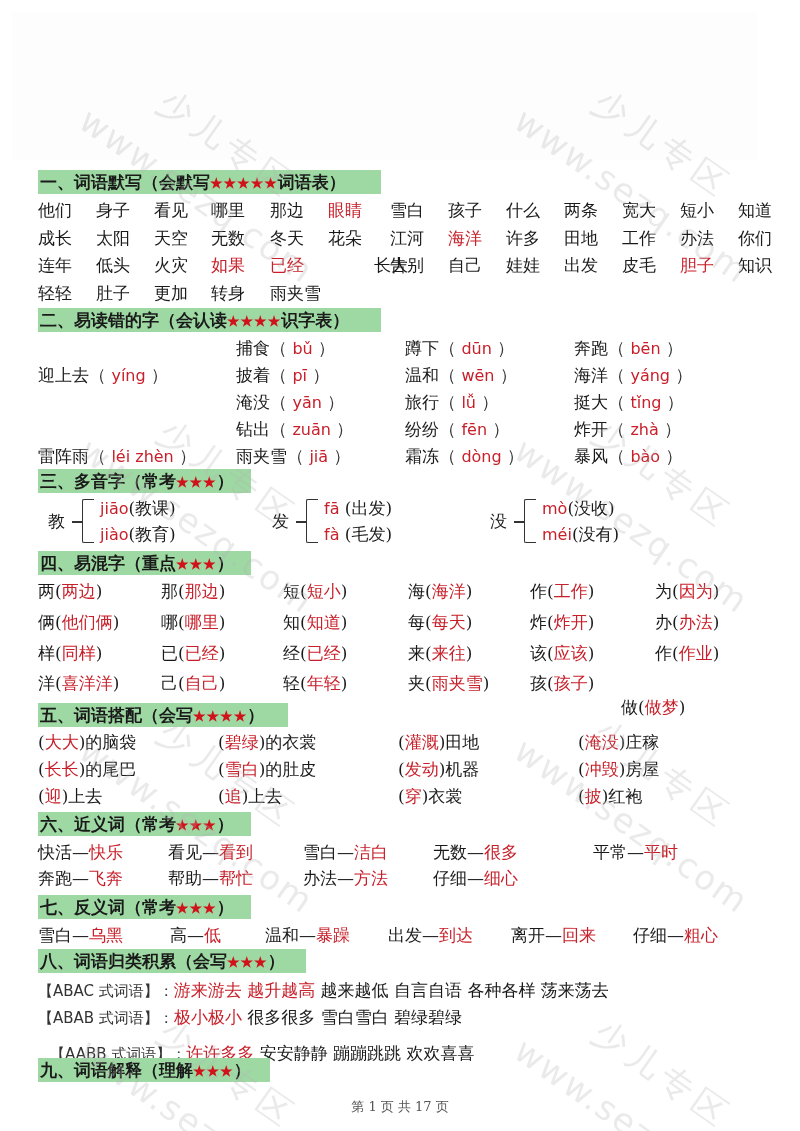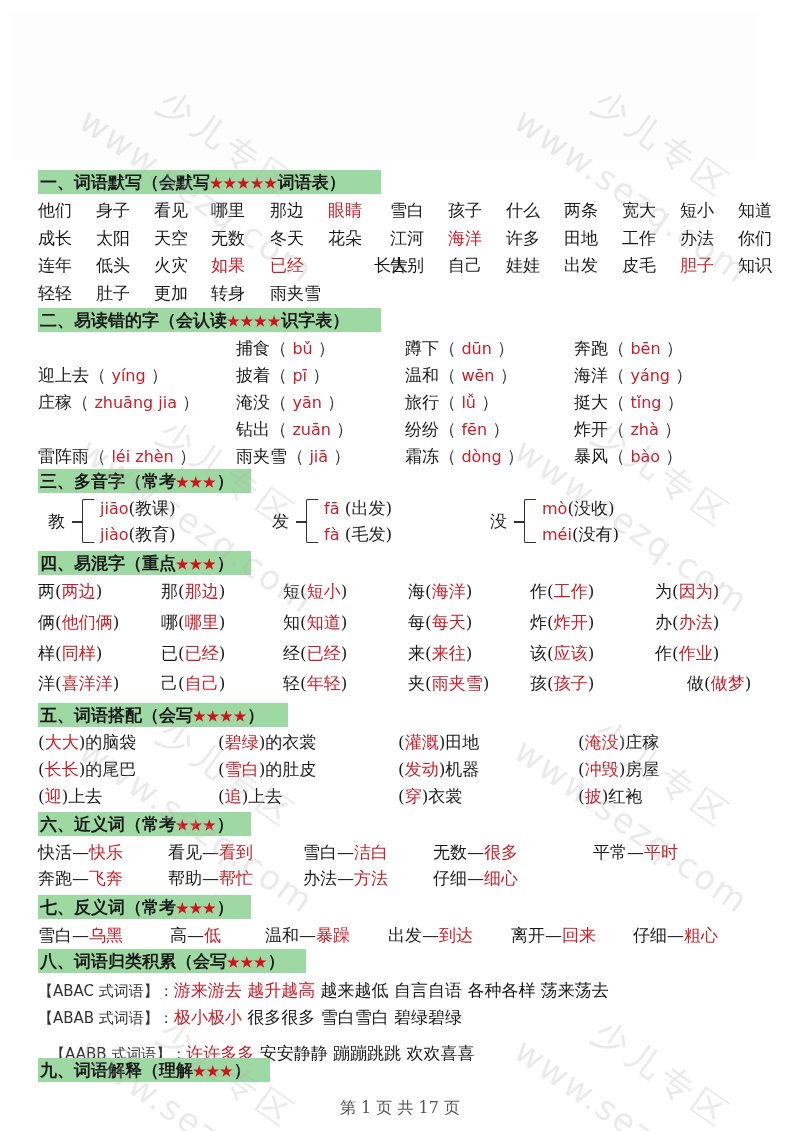--- a/index.html
+++ b/index.html
@@ -15,21 +15,21 @@
   .cell { position:absolute; top:0; }
   .red { color:#c8202a; }
   .py { font-family:"DejaVu Sans", "Liberation Sans", sans-serif; color:#c8202a; font-size:16px; }
   .paren { font-family:"DejaVu Sans", sans-serif; color:#333; }
   .poly { position:absolute; top:497px; height:52px; font-size:17px; }
   .poly .ch { position:absolute; top:13px; }
   .poly .brace { position:absolute; top:2px; width:12px; height:44px; border:1.5px solid #333; border-right:none; border-radius:2px 0 0 2px; }
   .poly .dash { position:absolute; top:24px; height:1.5px; width:10px; background:#333; }
   .poly .line1 { position:absolute; top:0; white-space:nowrap; }
   .poly .line2 { position:absolute; top:26px; white-space:nowrap; }
-  .footer { position:absolute; top:1098px; left:0; width:800px; text-align:center; font-size:16px; color:#555; }
+  .footer { position:absolute; top:1098px; left:0; width:800px; text-align:center; font-size:13px; color:#555; }
 </style>
 </head>
 <body>
 
 <div class="top-blank"></div>
 
 <div class="section-header" style="top:170px;width:343px;">
   <span>一、词语默写（会默写</span><span class="stars">★★★★★</span><span>词语表）</span>
 </div>
 <div id="s1-rows">
@@ -96,21 +96,20 @@
       <span class="cell" style="left:367px;"><span>蹲下</span><span class="paren">（ </span><span class="py">dūn</span><span class="paren"> ）</span></span>
       <span class="cell" style="left:536px;"><span>奔跑</span><span class="paren">（ </span><span class="py">bēn</span><span class="paren"> ）</span></span>
     </div>
     <div class="row" style="top:362px;width:740px;">
       <span class="cell" style="left:0px;"><span>迎上去</span><span class="paren">（ </span><span class="py">yíng</span><span class="paren"> ）</span></span>
       <span class="cell" style="left:198px;"><span>披着</span><span class="paren">（ </span><span class="py">pī</span><span class="paren"> ）</span></span>
       <span class="cell" style="left:367px;"><span>温和</span><span class="paren">（ </span><span class="py">wēn</span><span class="paren"> ）</span></span>
       <span class="cell" style="left:536px;"><span>海洋</span><span class="paren">（ </span><span class="py">yáng</span><span class="paren"> ）</span></span>
     </div>
     <div class="row" style="top:389px;width:740px;">
-      <span class="cell" style="left:0px;"><span>庄稼</span><span class="paren">（ </span><span class="py">zhuāng jia</span><span class="paren"> ）</span></span>
       <span class="cell" style="left:198px;"><span>淹没</span><span class="paren">（ </span><span class="py">yān</span><span class="paren"> ）</span></span>
       <span class="cell" style="left:367px;"><span>旅行</span><span class="paren">（ </span><span class="py">lǚ</span><span class="paren"> ）</span></span>
       <span class="cell" style="left:536px;"><span>挺大</span><span class="paren">（ </span><span class="py">tǐng</span><span class="paren"> ）</span></span>
     </div>
     <div class="row" style="top:416px;width:740px;">
       <span class="cell" style="left:198px;"><span>钻出</span><span class="paren">（ </span><span class="py">zuān</span><span class="paren"> ）</span></span>
       <span class="cell" style="left:367px;"><span>纷纷</span><span class="paren">（ </span><span class="py">fēn</span><span class="paren"> ）</span></span>
       <span class="cell" style="left:536px;"><span>炸开</span><span class="paren">（ </span><span class="py">zhà</span><span class="paren"> ）</span></span>
     </div>
     <div class="row" style="top:443px;width:740px;">
@@ -175,21 +174,21 @@
       <span class="cell" style="left:370px;text-align:right;"><span>来</span><span>(</span><span class="red">来往</span><span>)</span></span>
       <span class="cell" style="left:492px;"><span>该</span><span>(</span><span class="red">应该</span><span>)</span></span>
       <span class="cell" style="left:617px;"><span>作</span><span>(</span><span class="red">作业</span><span>)</span></span>
     </div>
     <div class="row" style="top:670px;width:740px;">
       <span class="cell" style="left:0px;"><span>洋</span><span>(</span><span class="red">喜洋洋</span><span>)</span></span>
       <span class="cell" style="left:123px;"><span>己</span><span>(</span><span class="red">自己</span><span>)</span></span>
       <span class="cell" style="left:245px;"><span>轻</span><span>(</span><span class="red">年轻</span><span>)</span></span>
       <span class="cell" style="left:370px;"><span>夹</span><span>(</span><span class="red">雨夹雪</span><span>)</span></span>
       <span class="cell" style="left:492px;"><span>孩</span><span>(</span><span class="red">孩子</span><span>)</span></span>
-      <span class="cell" style="left:649px;"><span>做</span><span>(</span><span class="red">做梦</span><span>)</span></span>
+      <span class="cell" style="left:583px;margin-top:24px;"><span>做</span><span>(</span><span class="red">做梦</span><span>)</span></span>
     </div>
   </div>
 
 <div class="section-header" style="top:703px;width:250px;">
   <span>五、词语搭配（会写</span><span class="stars">★★★★</span><span>）</span>
 </div>
 <div id="s5-rows">
     <div class="row" style="top:729px;width:740px;">
       <span class="cell" style="left:0px;"><span>(</span><span class="red">大大</span><span>)</span><span>的脑袋</span></span>
       <span class="cell" style="left:180px;"><span>(</span><span class="red">碧绿</span><span>)</span><span>的衣裳</span></span>

